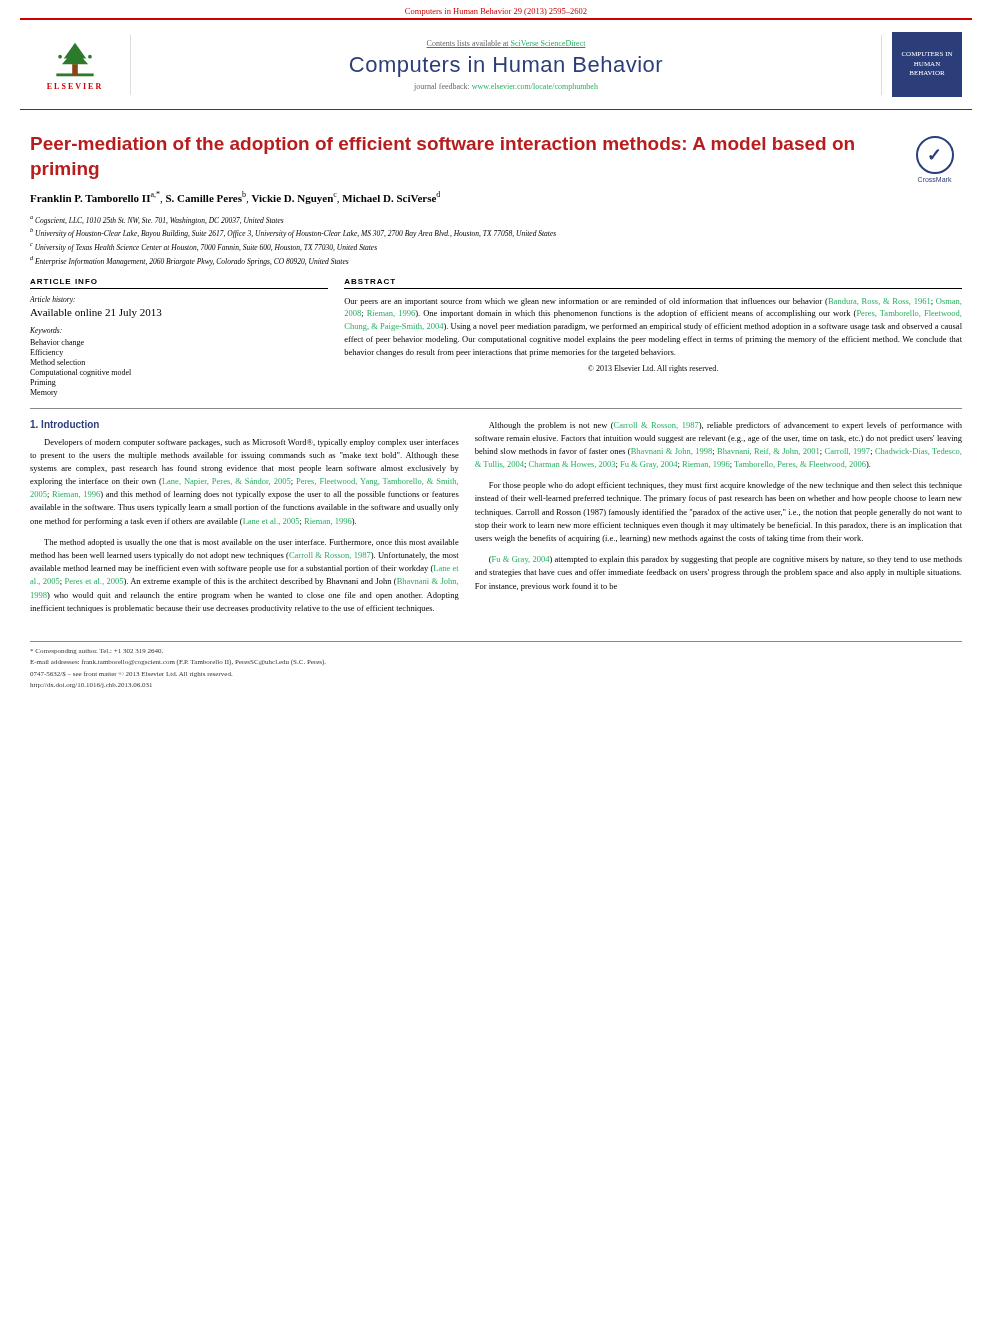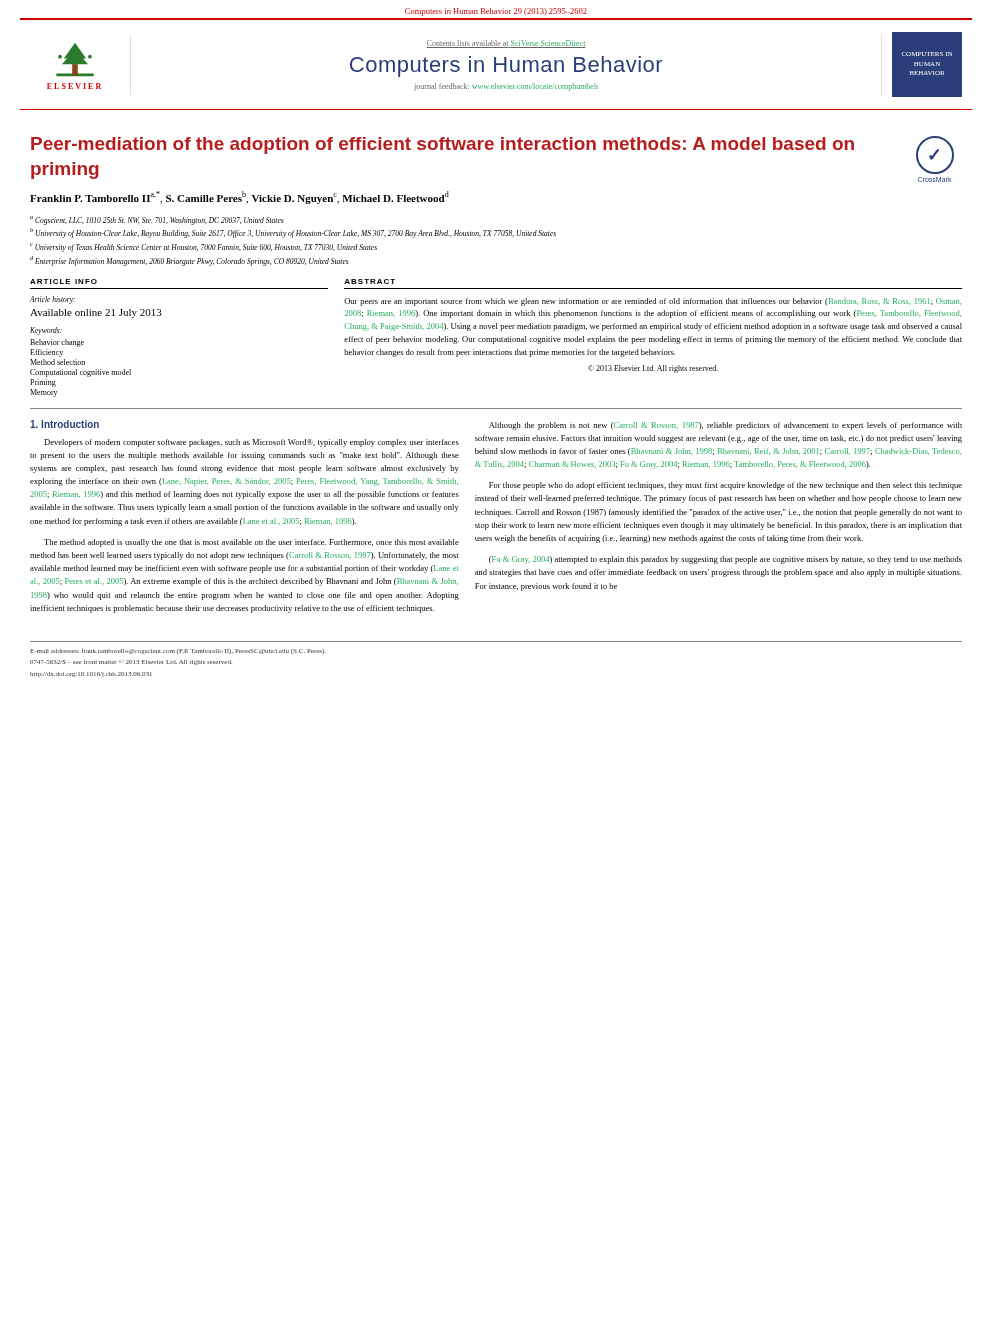--- a/index.html
+++ b/index.html
@@ -383,21 +383,21 @@
     <div class="crossmark-badge">
       <div class="crossmark-circle">✓</div>
       <div class="crossmark-label">CrossMark</div>
     </div>
   </div>
 
   <div class="authors-line">
     <span class="author-name">Franklin P. Tamborello II</span><span class="superscript">a,*</span>,
     <span class="author-name">S. Camille Peres</span><span class="superscript">b</span>,
     <span class="author-name">Vickie D. Nguyen</span><span class="superscript">c</span>,
-    <span class="author-name">Michael D. Fleetwood</span><span class="superscript">d</span>
+    <span class="author-name">Michael D. SciVerse</span><span class="superscript">d</span>
   </div>
 
   <div class="affiliations">
     <div class="affiliation-line"><sup>a</sup> Cogscient, LLC, 1010 25th St. NW, Ste. 701, Washington, DC 20037, United States</div>
     <div class="affiliation-line"><sup>b</sup> University of Houston-Clear Lake, Bayou Building, Suite 2617, Office 3, University of Houston-Clear Lake, MS 307, 2700 Bay Area Blvd., Houston, TX 77058, United States</div>
     <div class="affiliation-line"><sup>c</sup> University of Texas Health Science Center at Houston, 7000 Fannin, Suite 600, Houston, TX 77030, United States</div>
     <div class="affiliation-line"><sup>d</sup> Enterprise Information Management, 2060 Briargate Pkwy, Colorado Springs, CO 80920, United States</div>
   </div>
 
   <div class="two-columns">
@@ -446,16 +446,17 @@
         For those people who do adopt efficient techniques, they must first acquire knowledge of the new technique and then select this technique instead of their well-learned preferred technique. The primary focus of past research has been on whether and how people choose to learn new techniques. Carroll and Rosson (1987) famously identified the "paradox of the active user," i.e., the notion that people generally do not want to stop their work to learn new more efficient techniques even though it may ultimately be beneficial. In this paradox, there is an implication that users weigh the benefits of acquiring (i.e., learning) new methods against the costs of taking time from their work.
       </div>
       <div class="body-text indent">
         (<span class="body-link">Fu &amp; Gray, 2004</span>) attempted to explain this paradox by suggesting that people are cognitive misers by nature, so they tend to use methods and strategies that have cues and offer immediate feedback on users' progress through the problem space and also apply in multiple situations. For instance, previous work found it to be
       </div>
     </div>
   </div>
 </div>
 
 <div class="footer">
+  <div class="footer-footnote">* Corresponding author. Tel.: +1 302 319 2640.</div>
   <div class="footer-footnote">E-mail addresses: frank.tamborello@cogscient.com (F.P. Tamborello II), PeresSC@uhcl.edu (S.C. Peres).</div>
   <div class="footer-footnote">0747-5632/$ – see front matter © 2013 Elsevier Ltd. All rights reserved.</div>
   <div class="footer-footnote">http://dx.doi.org/10.1016/j.chb.2013.06.031</div>
 </div>
 
 </body></html>

